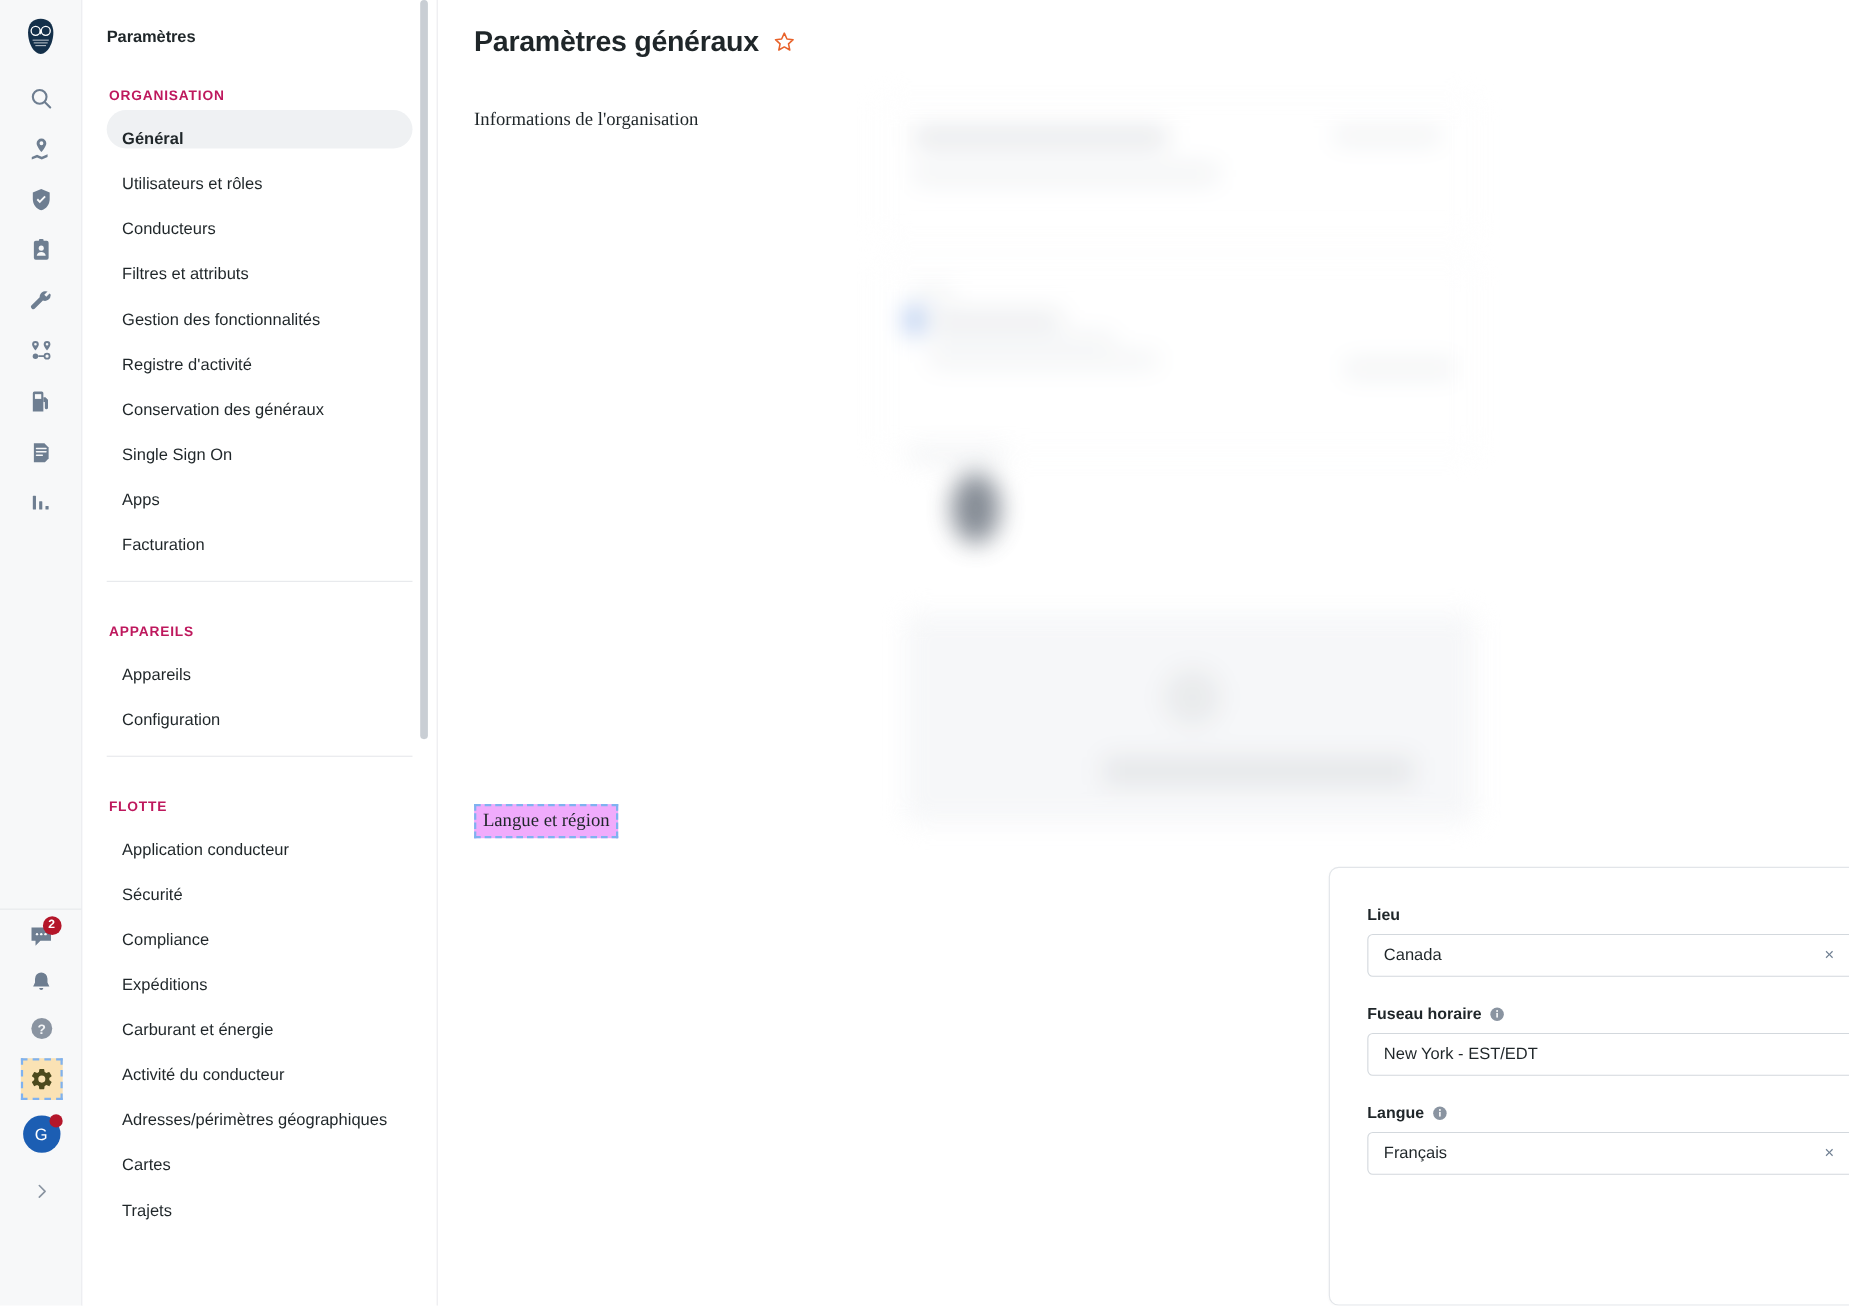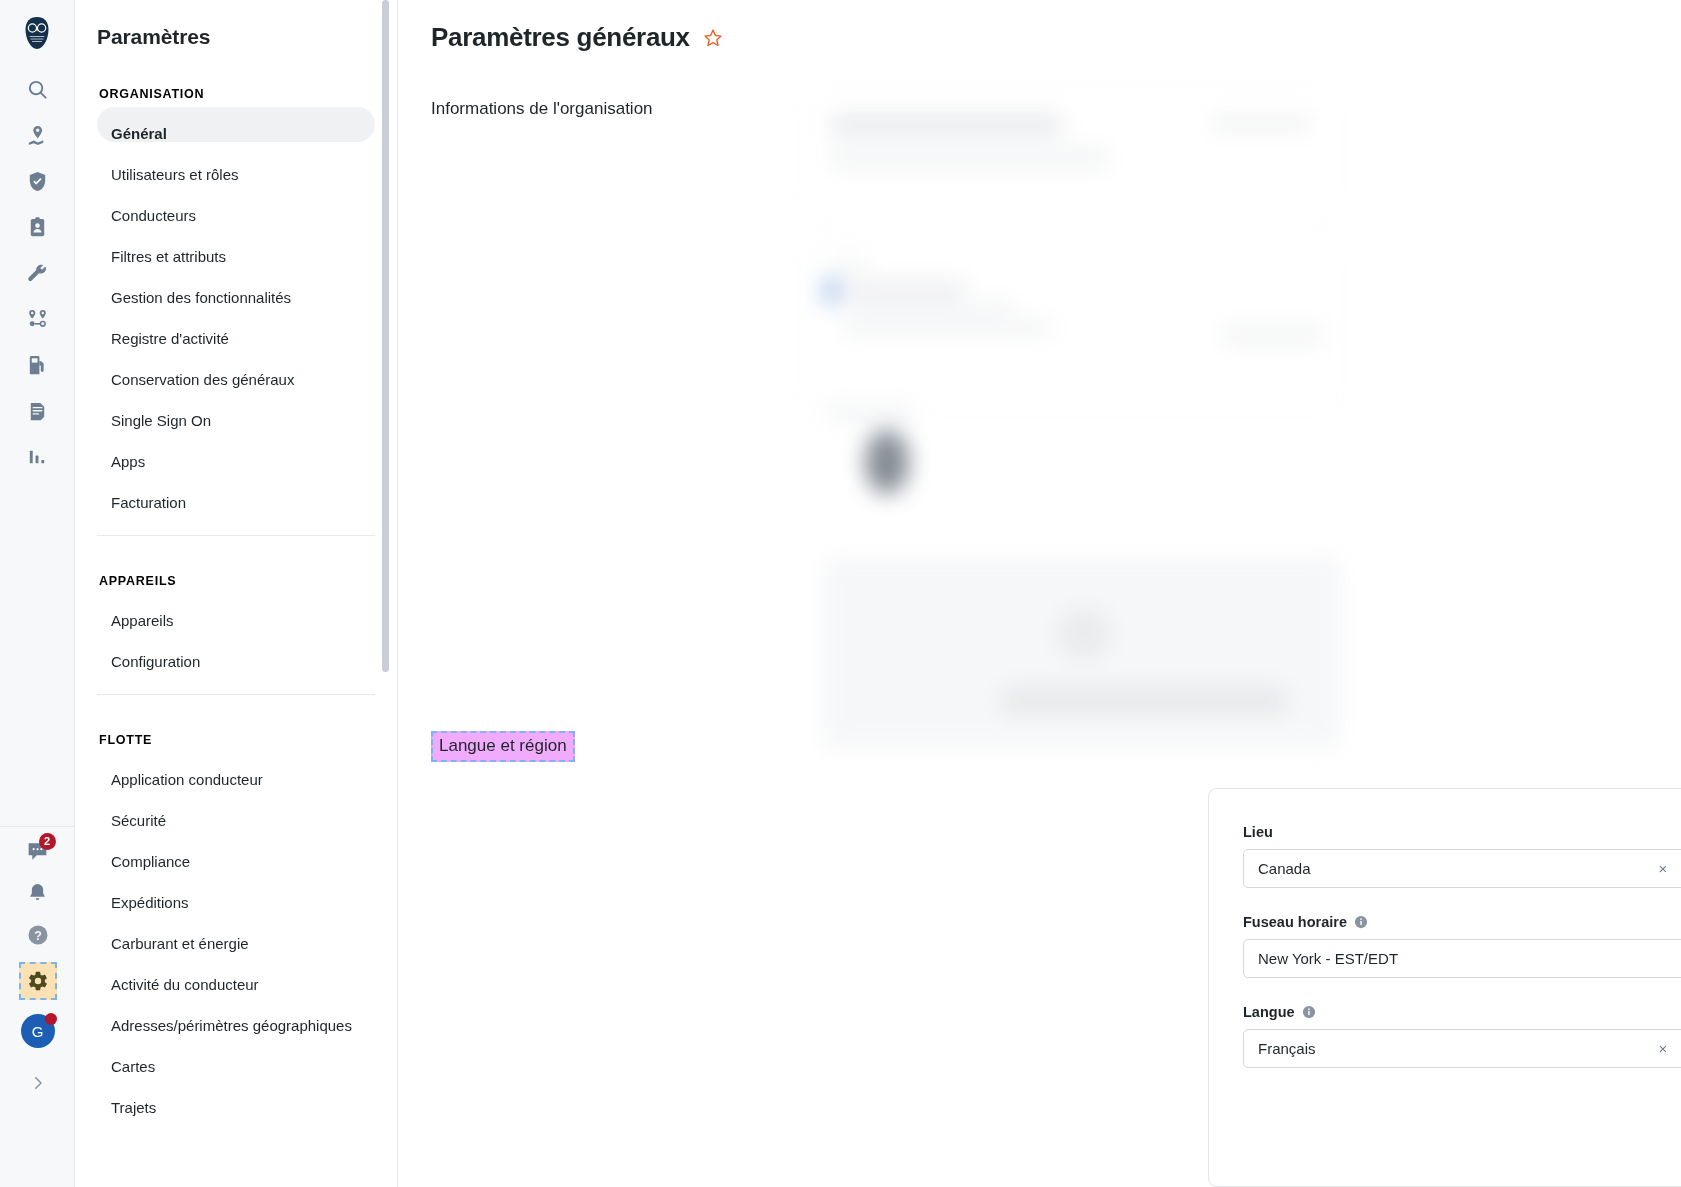--- a/index.html
+++ b/index.html
@@ -145,31 +145,31 @@
     height: 1187px;
     background: #ffffff;
     border-right: 1px solid #e6e8eb;
     position: relative;
     overflow: hidden;
   }
   .nav-inner {
     padding: 0 22px 0 22px;
   }
   .nav-title {
-    font-size: 21px;
+    font-size: 15px;
     font-weight: bold;
     color: #1f2629;
     padding: 25px 0 0 0;
     letter-spacing: -0.1px;
   }
   .nav-section-label {
     font-size: 12.5px;
     font-weight: bold;
     letter-spacing: 0.75px;
-    color: #000000;
+    color: #be185d;
     margin-top: 38px;
     margin-bottom: 6px;
     padding-left: 2px;
   }
   .nav-item {
     font-size: 15px;
     color: #1f2629;
     height: 35px;
     display: flex;
     align-items: flex-end;
@@ -224,20 +224,21 @@
     font-size: 26px;
     font-weight: bold;
     color: #1f2629;
     letter-spacing: -0.3px;
   }
   .star-icon { cursor: pointer; display: flex; }
 
   .section-row {
     display: flex;
     align-items: flex-start;
+    font-family: Liberation Serif, serif;
   }
   .section-label-col {
     width: 392px;
     flex: 0 0 392px;
     padding-left: 33px;
   }
   .section-label {
     font-size: 17px;
     color: #1f2629;
   }

